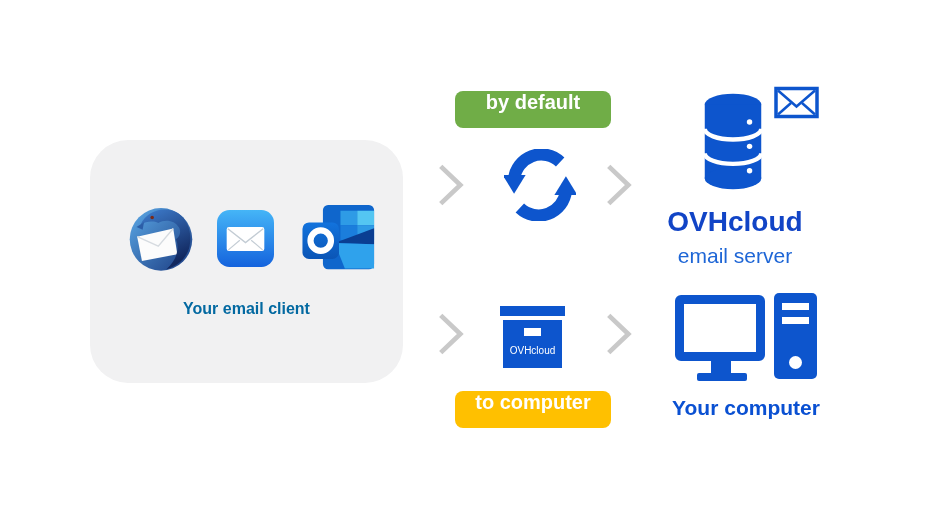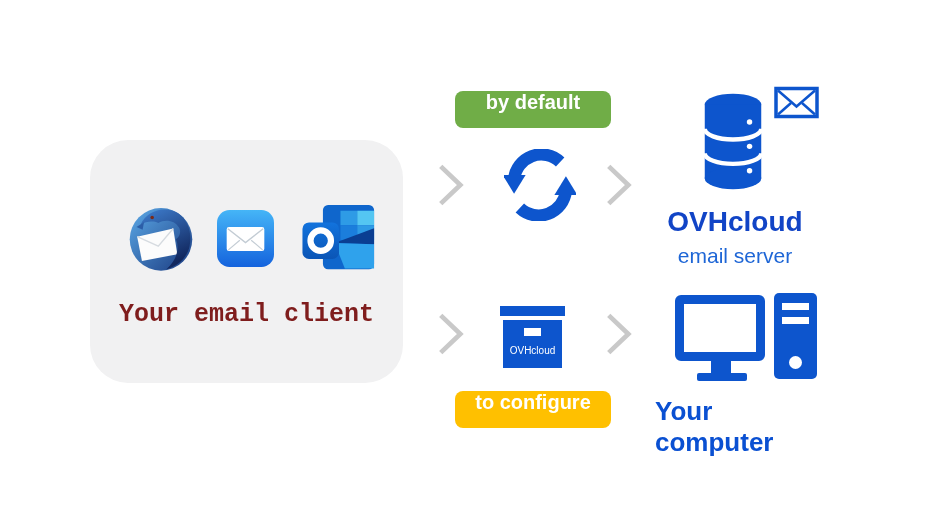--- a/index.html
+++ b/index.html
@@ -10,21 +10,21 @@
   }
   .abs { position:absolute; }
 
   
   .client-panel {
     left:90px; top:140px; width:313px; height:243px;
     background:#f1f1f2; border-radius:38px;
   }
   .client-label {
     left:0; right:0; top:160px; text-align:center;
-    font-size:25px; font-weight:bold; color:#7f1d1d;font-family:Liberation Mono, monospace;
+    font-size:16px; font-weight:bold; color:#0369a1;
   }
 
   
   .badge {
     width:156px; height:37px; border-radius:8px;
     display:flex; align-items:flex-start; justify-content:center;
     color:#ffffff; font-size:20px; font-weight:600;
   }
   .badge-green { left:455px; top:91px; background:#70ad47; }
   .badge-yellow { left:455px; top:391px; background:#ffc000; }
@@ -53,22 +53,22 @@
     left:2px; top:3px; width:90px; height:66px;
     border:9px solid #0d55cd; border-radius:6px; background:#ffffff;
   }
   .monitor-neck { left:38px; top:69px; width:20px; height:12px; background:#0d55cd; }
   .monitor-base { left:24px; top:81px; width:50px; height:8px; background:#0d55cd; border-radius:2px; }
   .tower { left:101px; top:1px; width:43px; height:86px; background:#0d55cd; border-radius:5px; }
   .tower-slot1 { left:8px; top:10px; width:27px; height:7px; background:#ffffff; }
   .tower-slot2 { left:8px; top:24px; width:27px; height:7px; background:#ffffff; }
   .tower-power { left:15px; top:63px; width:13px; height:13px; background:#ffffff; border-radius:50%; }
   .computer-label {
-    left:655px; top:396px; width:182px; text-align:left;
-    font-size:26px; font-weight:bold; color:#0a50d2;
+    left:655px; top:396px; width:182px; text-align:center;
+    font-size:21px; font-weight:bold; color:#0a50d2;
   }
 </style>
 </head>
 <body>
 
 <div id="canvas">
 
   <div class="abs client-panel">
 
     <span class="abs" style="left:37px; top:64px; width:68px; height:68px;">
@@ -203,21 +203,21 @@
     </div>
   </div>
 
   <span class="abs chevron" style="left:605px; top:312px;">
     <svg width="28" height="44" viewBox="0 0 30 46">
       <polyline points="4,3 25,23 4,43" fill="none" stroke="#c9c9c9" stroke-width="5"></polyline>
     </svg>
   </span>
 
   <div class="abs badge badge-yellow">
-    <span>to configure</span>
+    <span>to computer</span>
   </div>
 
   <div class="abs computer-group">
     <div class="abs monitor-frame"></div>
     <div class="abs monitor-neck"></div>
     <div class="abs monitor-base"></div>
     <div class="abs tower">
       <div class="abs tower-slot1"></div>
       <div class="abs tower-slot2"></div>
       <div class="abs tower-power"></div>

